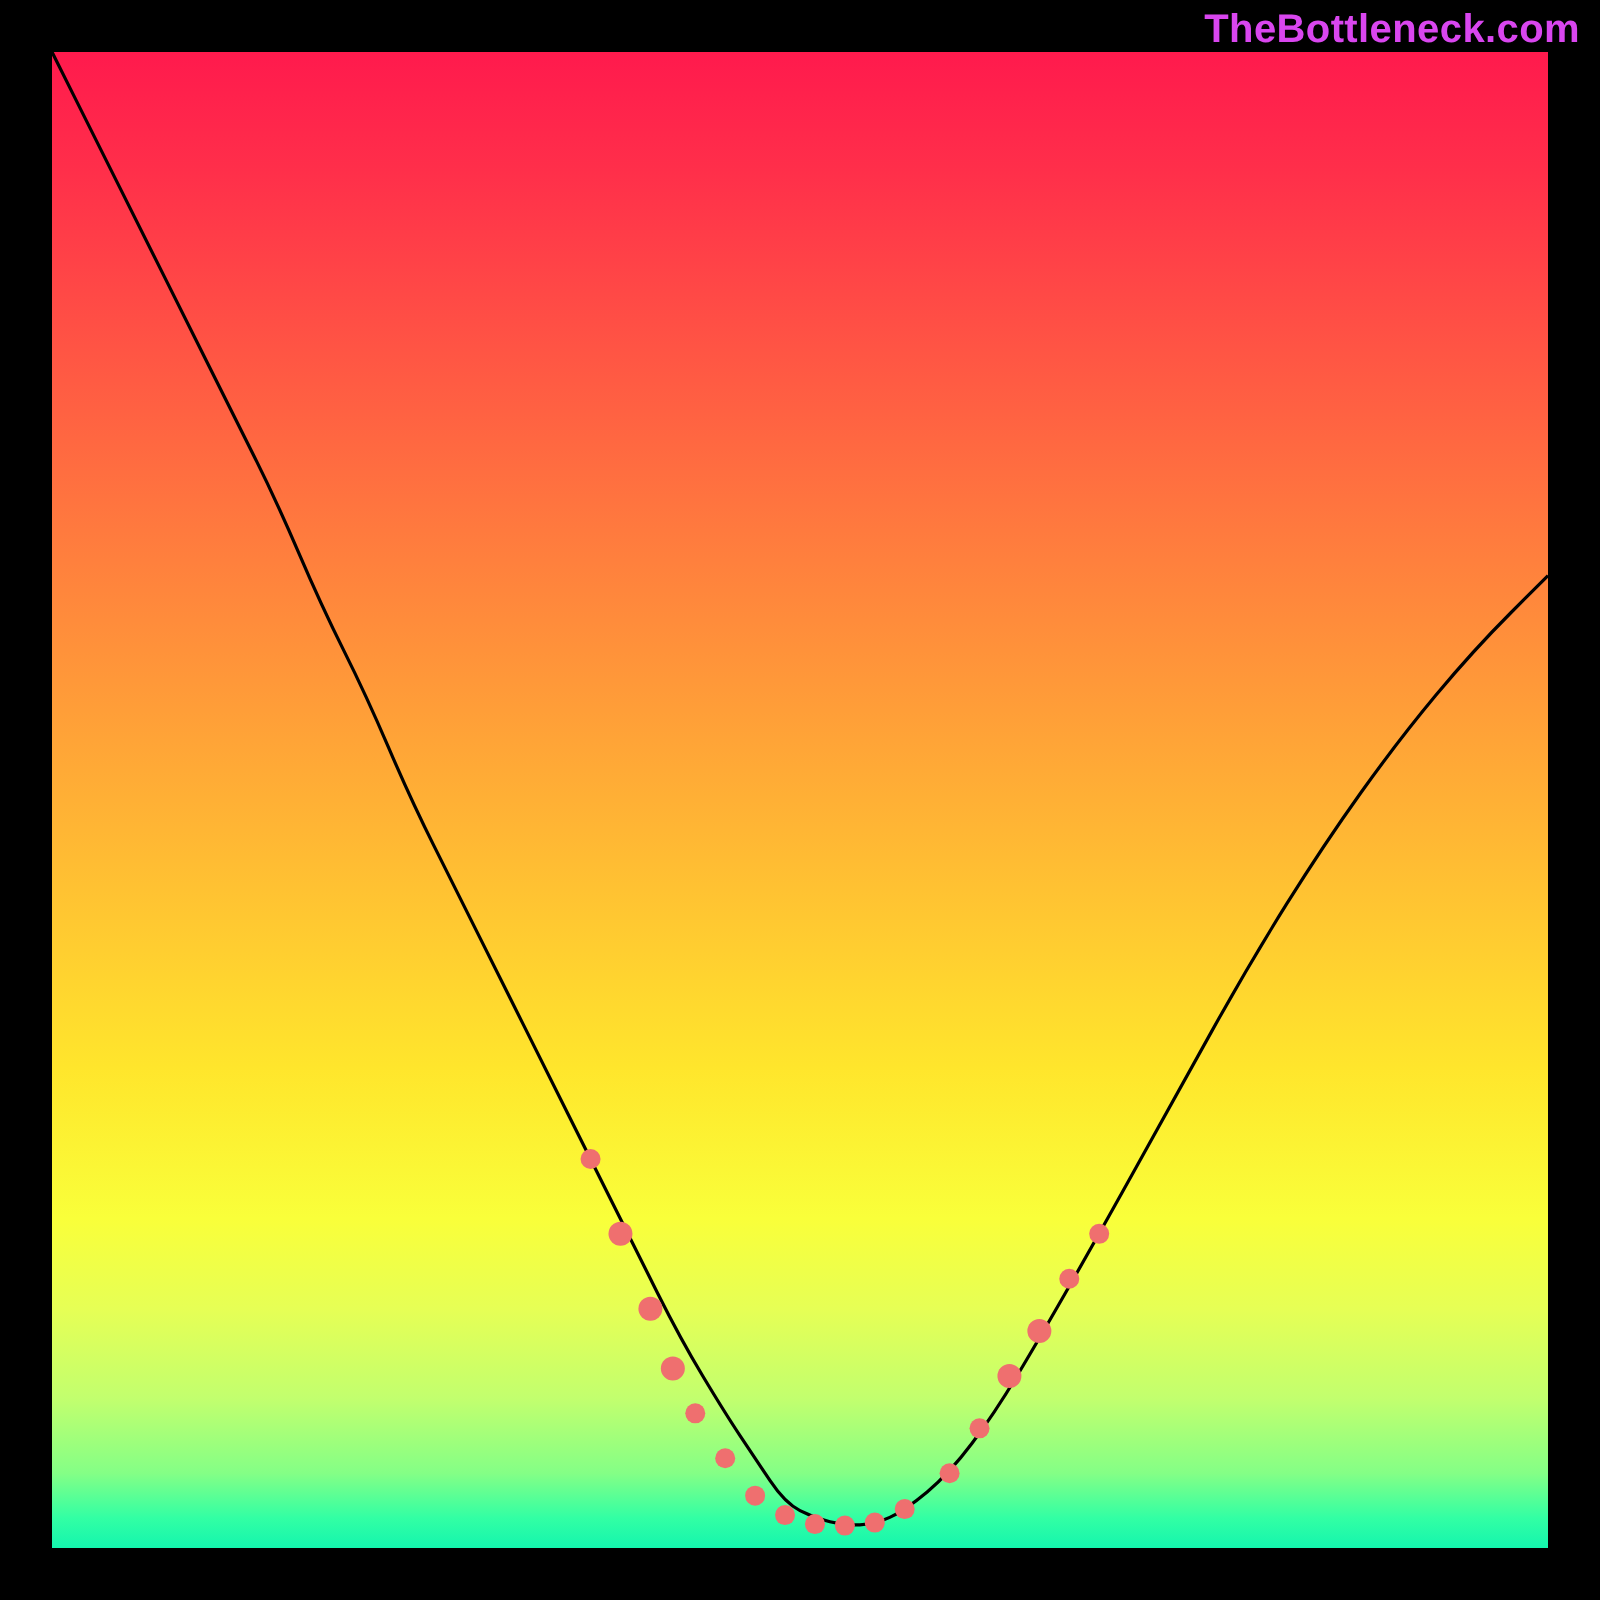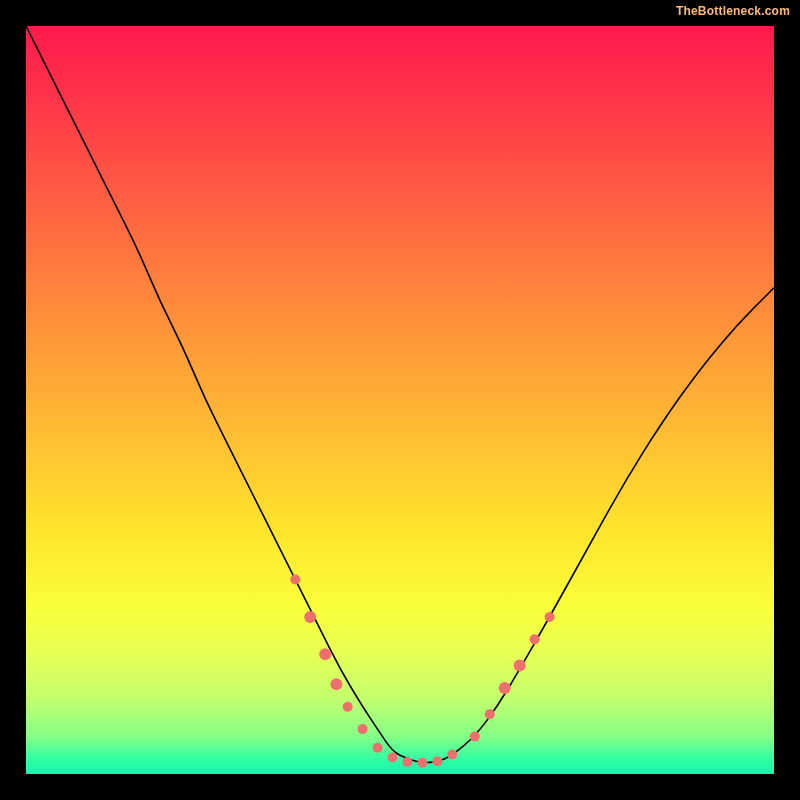--- a/index.html
+++ b/index.html
@@ -30,22 +30,22 @@
       #c2ff6e 90%,
       #84ff86 95%,
       #32ffa4 98%,
       #14f5ae 100%
     );
   }
   .attribution {
     position: absolute;
     top: 4px;
     right: 10px;
-    color: #fdba74;
-    font-size: 12px;
+    color: #d946ef;
+    font-size: 20px;
     font-weight: 600;
     letter-spacing: 0.2px;
   }
   svg.plot {
     position: absolute;
     left: 26px;
     top: 26px;
     width: 748px;
     height: 748px;
     overflow: visible;

